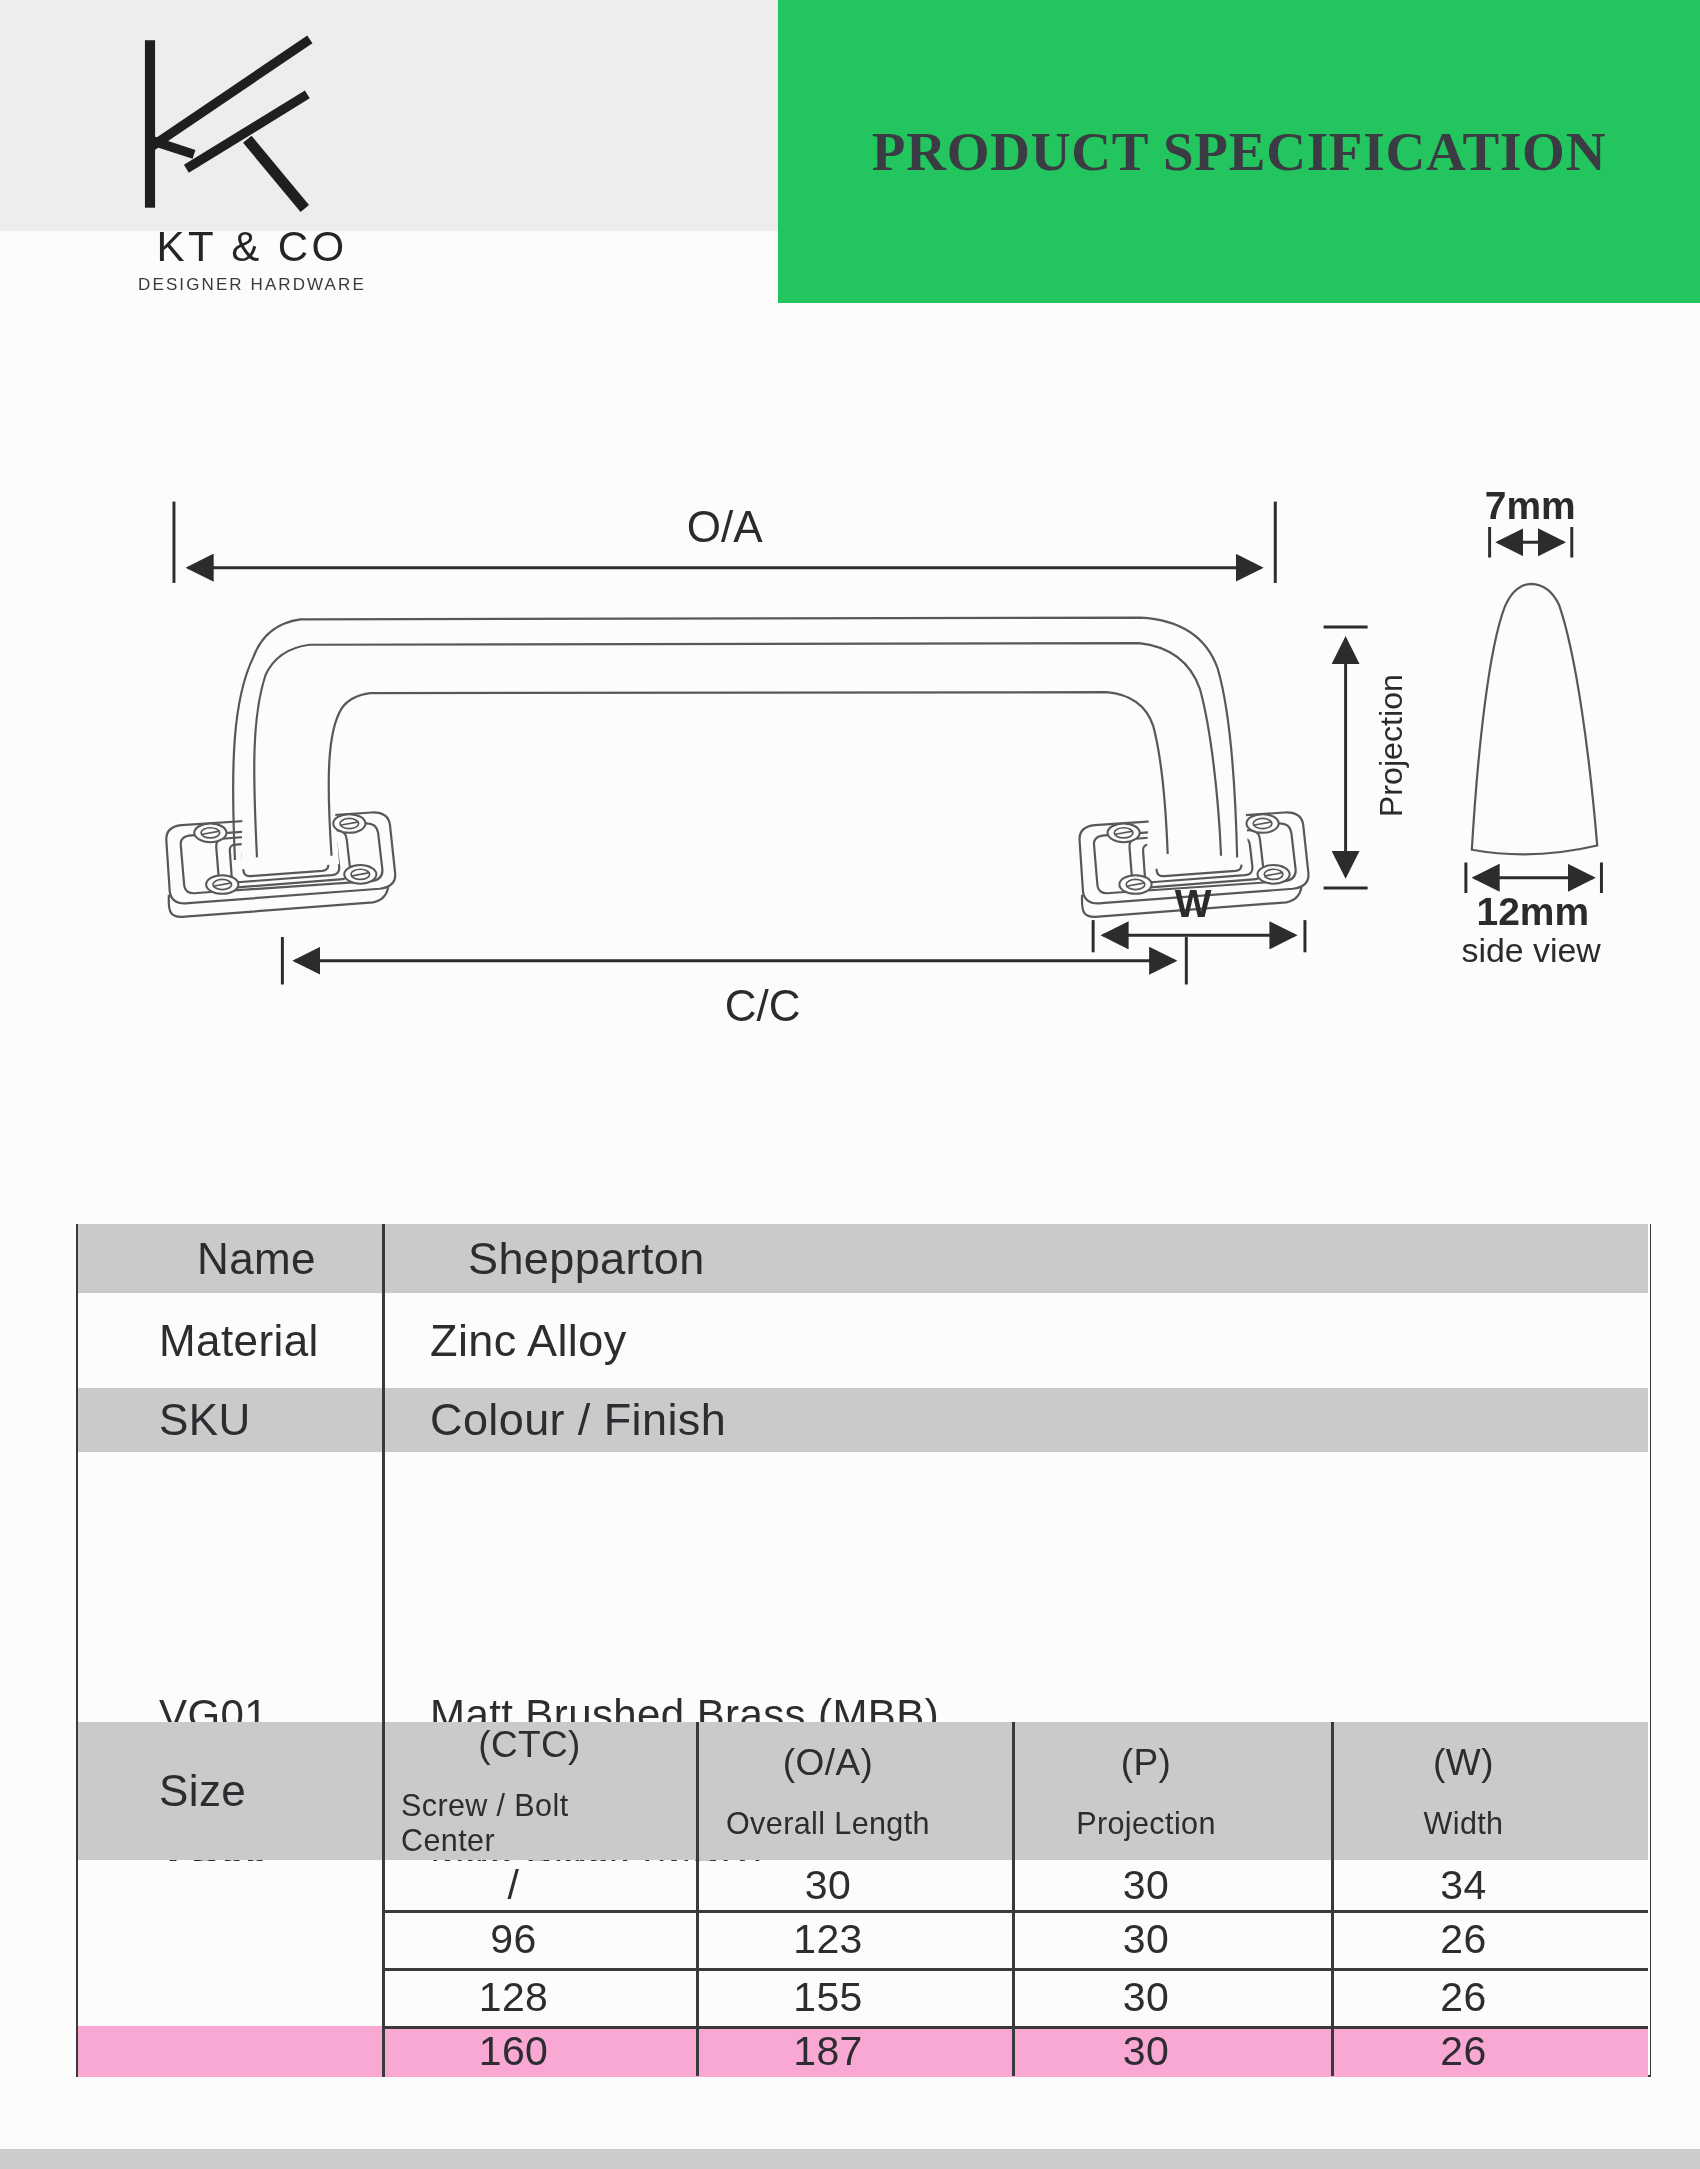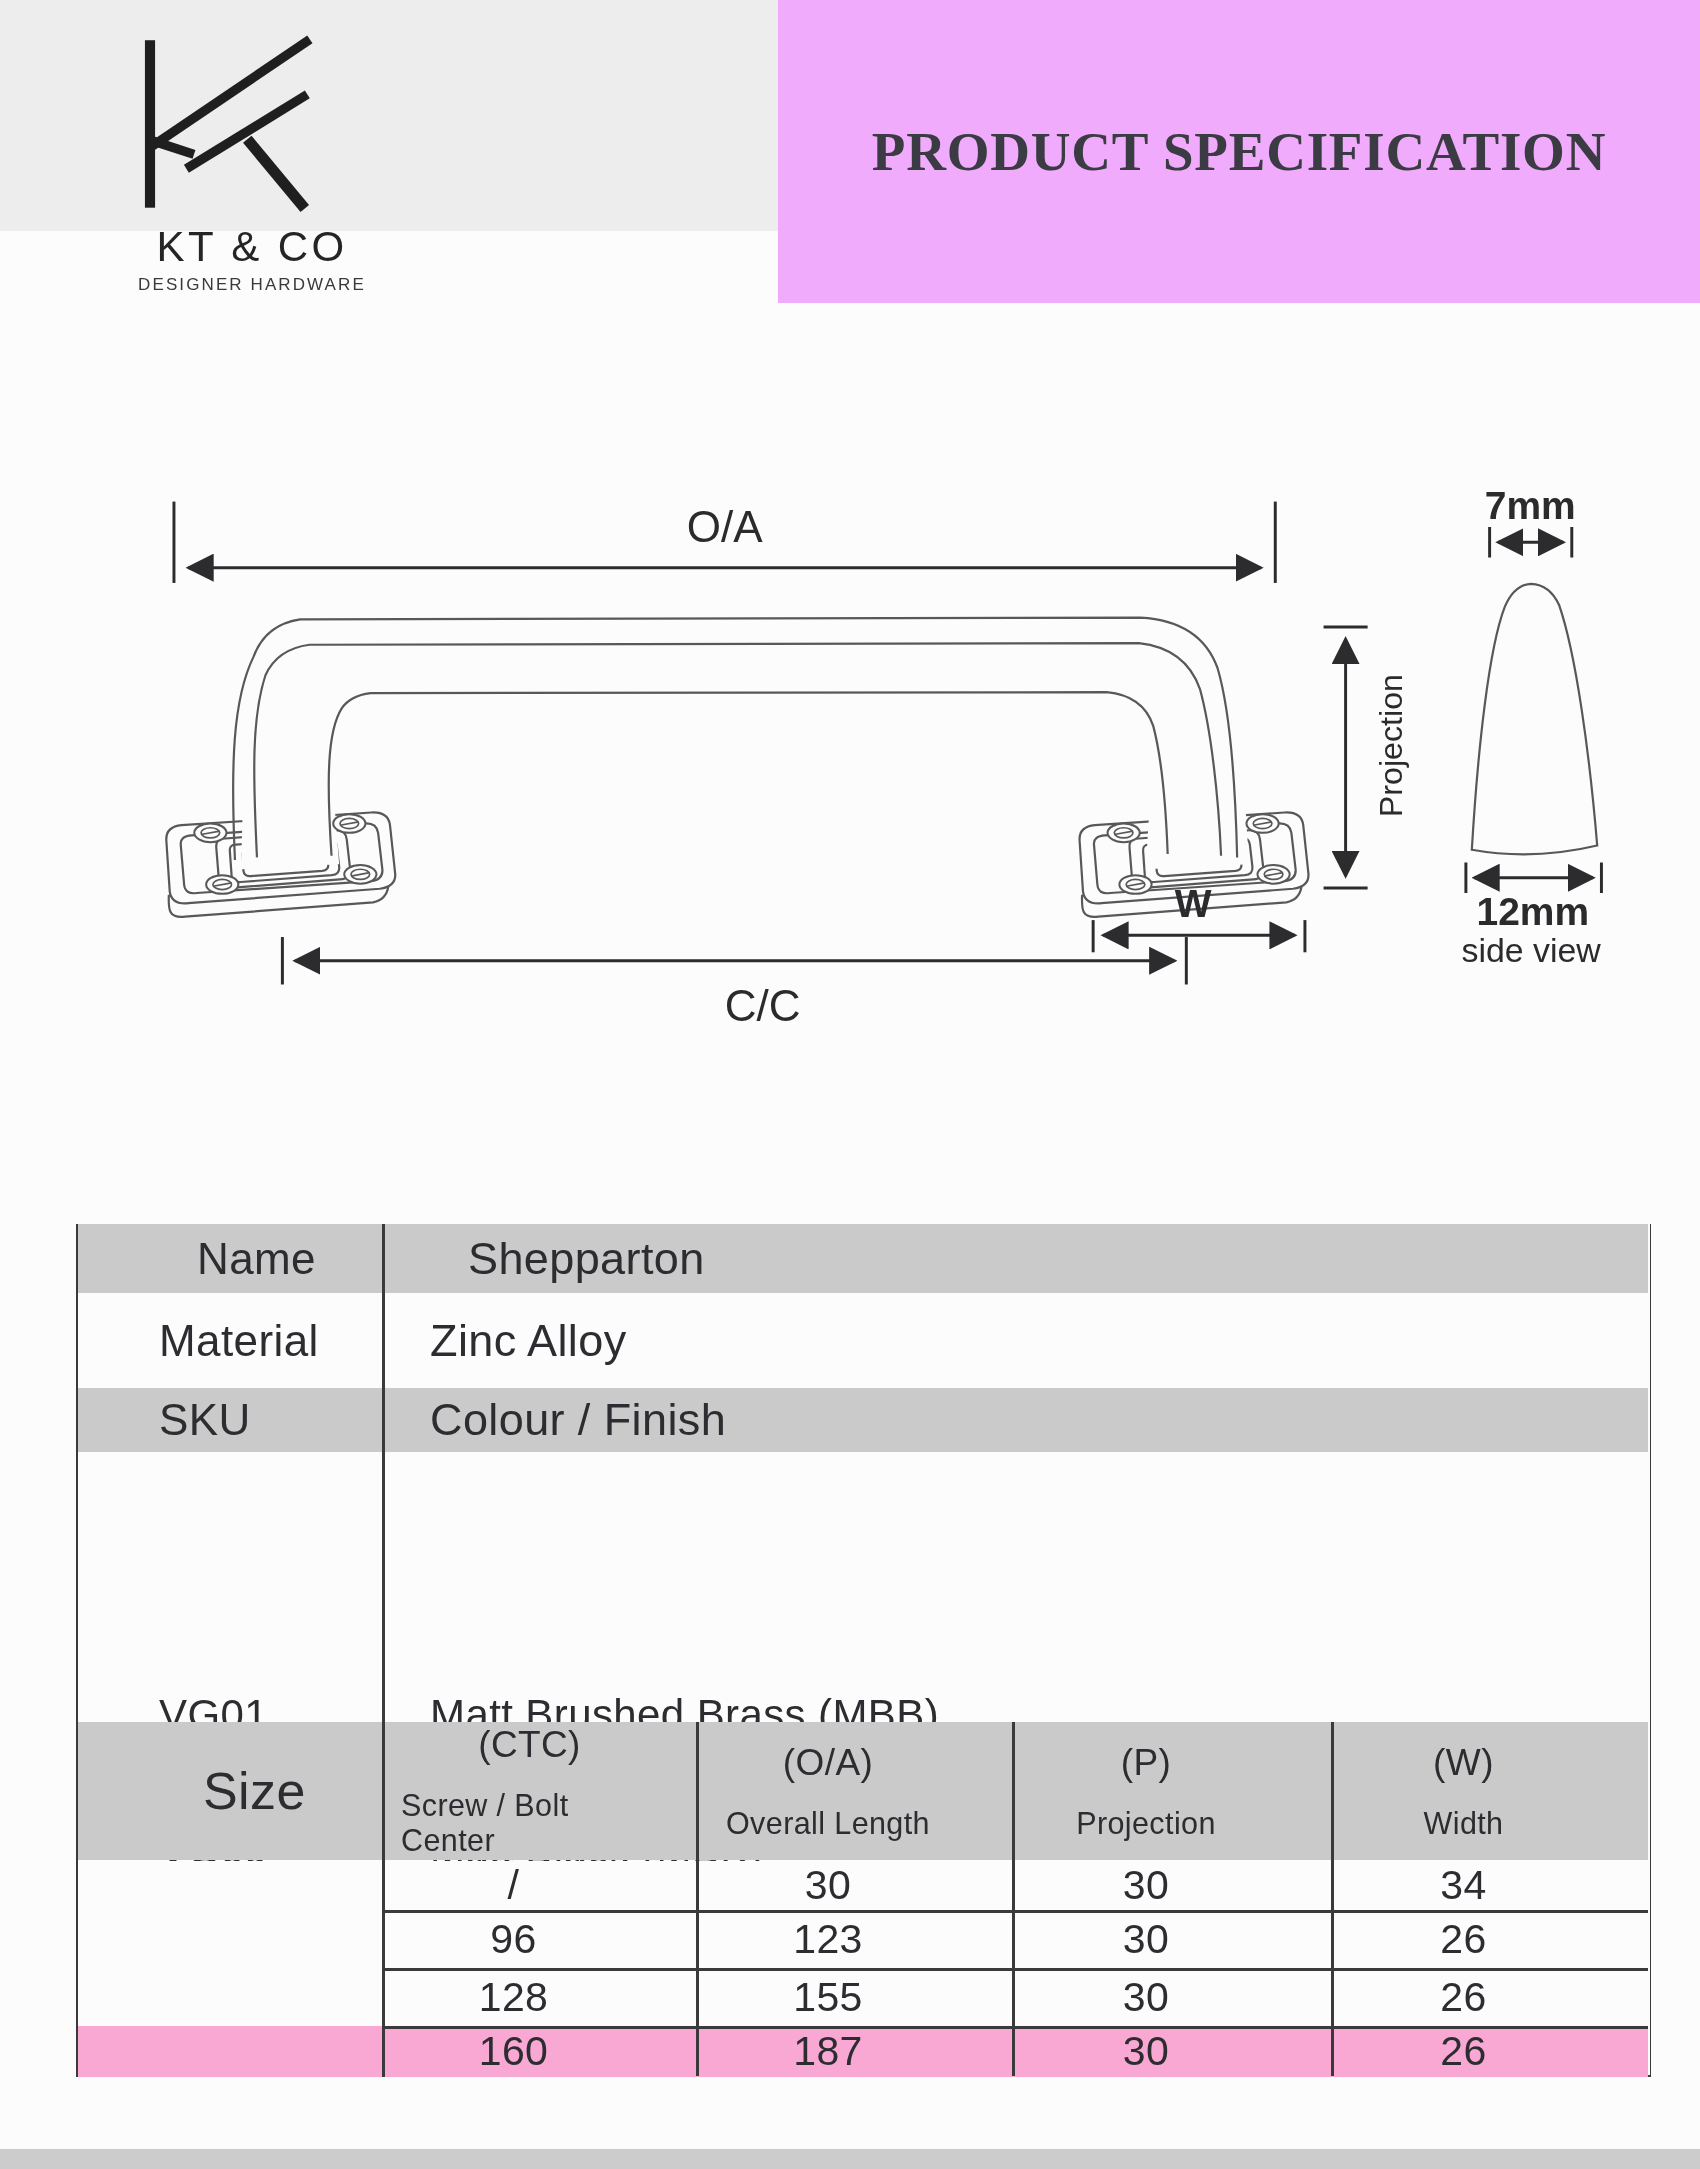--- a/index.html
+++ b/index.html
@@ -9,21 +9,21 @@
     font-family:"Liberation Sans", sans-serif;
     color:#2d2d31;
   }
   
   .hdr-left {
     position:absolute; left:0; top:0; width:778px; height:231px;
     background:#ededed;
   }
   .hdr-right {
     position:absolute; left:778px; top:0; width:922px; height:303px;
-    background:#f0abfc; display:flex; align-items:center; justify-content:center;
+    background:#22c55e; display:flex; align-items:center; justify-content:center;
   }
   .hdr-title {
     font-family:"Liberation Serif", serif; font-weight:bold;
     font-size:55px; letter-spacing:0.8px; color:#3b3b43; white-space:nowrap;
   }
   .logo-svg { position:absolute; left:127px; top:25.4px; }
   .logo-words {
     position:absolute; left:125px; top:225px; width:254px; text-align:center;
   }
   .logo-name {
@@ -73,21 +73,21 @@
   .hsep1 { top:686px; } .hsep2 { top:744px; } .hsep3 { top:802px; }
   .cell-label { position:absolute; left:81px; font-size:44px; white-space:nowrap; }
   .cell-value { position:absolute; left:352px; font-size:45px; white-space:nowrap; }
   .row-name .cell-label, .row-name .cell-value { line-height:69px;margin-left:38px; }
   .row-material .cell-label, .row-material .cell-value { line-height:95px; }
   .row-sku .cell-label, .row-sku .cell-value { line-height:64px; }
   .vg-line { position:absolute; height:47px; line-height:47px; }
   .vg1 { top:238px; } .vg2 { top:305px; } .vg3 { top:373px; } .vg4 { top:441px; }
   .vg-code { left:81px; font-size:42px; position:absolute; }
   .vg-finish { left:352px; font-size:42px; position:absolute; white-space:nowrap; }
-  .size-label { position:absolute; left:81px; top:498px; height:116px; line-height:138px; font-size:52px;margin-left:44px; }
+  .size-label { position:absolute; left:81px; top:498px; height:116px; line-height:138px; font-size:44px; }
   .size-cell {
     position:absolute; top:498px; height:138px;
     display:flex; flex-direction:column; align-items:center; justify-content:center;
     gap:22px; padding-right:54px; box-sizing:border-box;
   }
   .sc2 { left:323px; width:311px;border-radius:9px; } .sc3 { left:620px; width:314px; }
   .sc4 { left:937px; width:316px; } .sc5 { left:1255px; width:315px; }
   .size-code { font-size:37px; }
   .size-desc { font-size:30.5px; }
   .data-cell {

